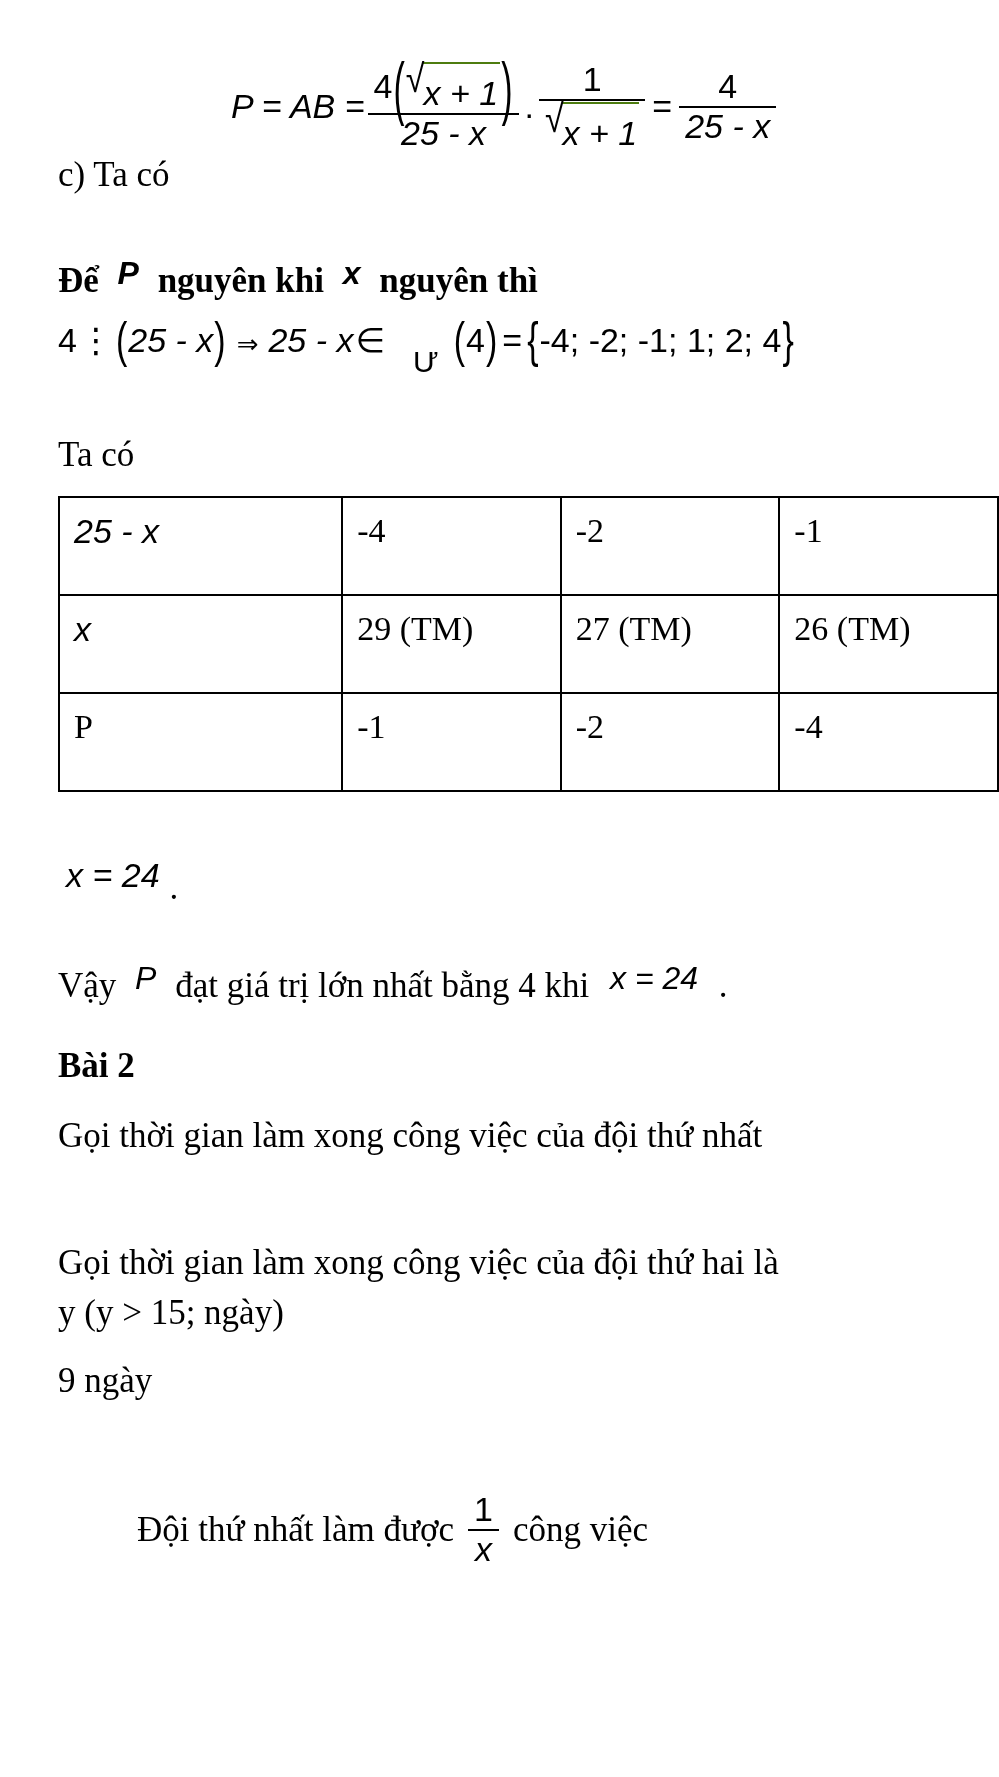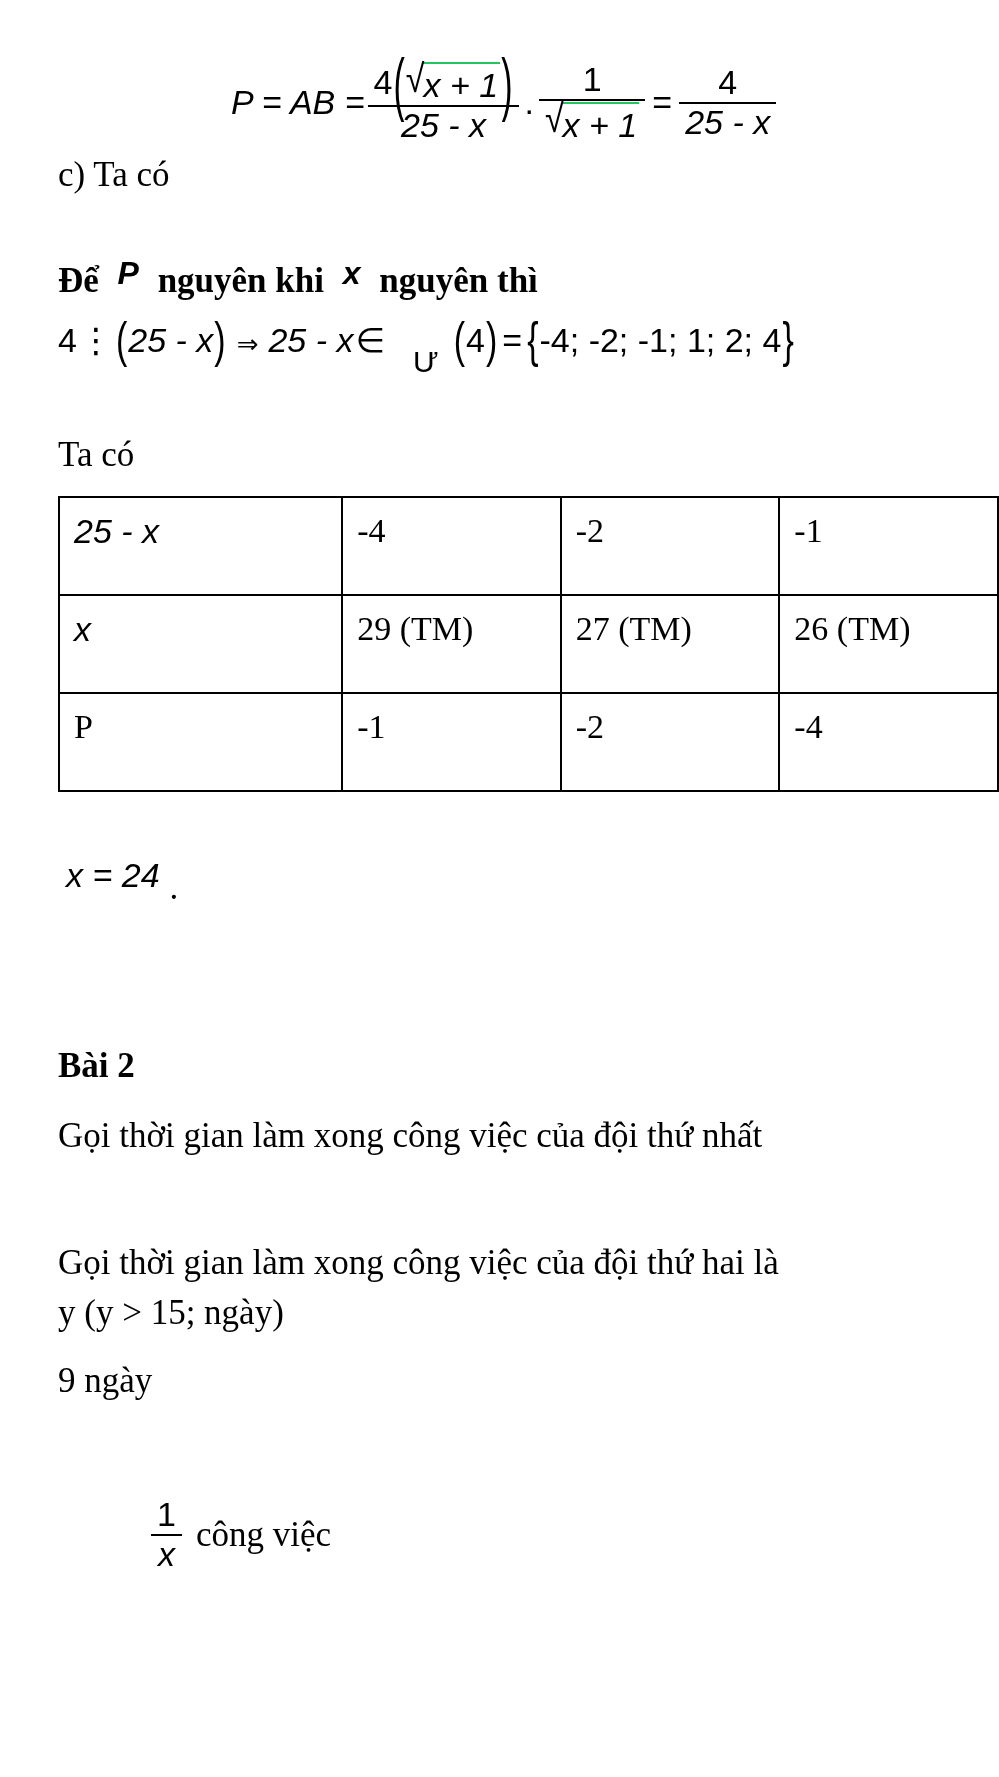--- a/index.html
+++ b/index.html
@@ -75,22 +75,22 @@
   
   .sqrt { display: inline-flex; align-items: stretch; }
   .sqrt > .sign {
     font-style: normal;
     font-size: 34px;
     line-height: 1;
     transform: scaleY(1.15);
     margin-right: -2px;
   }
   .sqrt > .rad {
-    border-top: 2px solid #22c55e;
-    padding: 4px 2px 0 1px;
+    border-top: 2px solid #4d7c0f;
+    padding: 12px 2px 0 1px;
   }
 
   
   .paren {
     font-family: "Liberation Sans", "DejaVu Sans", sans-serif;
     font-style: normal;
     display: inline-block;
     transform: scaleY(2.05);
     font-size: 34px;
     line-height: 1;
@@ -250,20 +250,27 @@
       </tr>
     </tbody>
   </table>
 
 
   <div class="abs" style="left:66px; top:856px;">
     <span class="math">x = 24</span>
     <span class="dot-after" style="position:relative; top:12px; left:6px;">.</span>
   </div>
 
+  <div class="abs body-text" style="left:58px; top:963px;">
+    <span>Vậy</span>
+    <span class="inl-math" style="margin:0 10px;">P</span>
+    <span>đạt giá trị lớn nhất bằng 4 khi</span>
+    <span class="inl-math" style="margin:0 12px;">x = 24</span>
+    <span>.</span>
+  </div>
 
   <div class="abs body-text bold" style="left:58px; top:1043px;">
     <span>Bài 2</span>
   </div>
 
   <div class="abs body-text" style="left:58px; top:1113px;">
     <span>Gọi thời gian làm xong công việc của đội thứ nhất</span>
   </div>
 
 
@@ -274,20 +281,21 @@
   <div class="abs body-text" style="left:58px; top:1290px;">
     <span>y (y &gt; 15; ngày)</span>
   </div>
 
   <div class="abs body-text" style="left:58px; top:1358px;">
     <span>9 ngày</span>
   </div>
 
   <div class="abs body-text" style="left:137px; top:1492px;">
     <span class="mrow" style="align-items:center;">
+      <span>Đội thứ nhất làm được</span>
       <span class="frac math" style="margin:0 14px; font-size:34px;">
         <span class="num math-up">1</span>
         <span class="bar" style="min-width:30px;"></span>
         <span class="den">x</span>
       </span>
       <span>công việc</span>
     </span>
   </div>
 
 </div>

